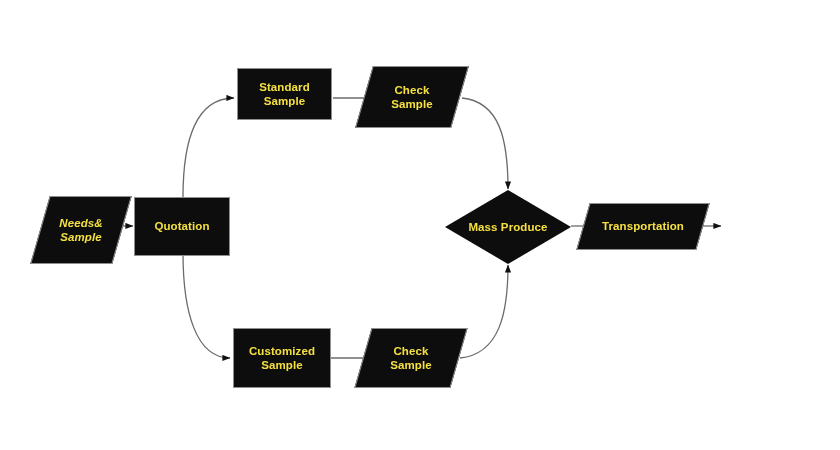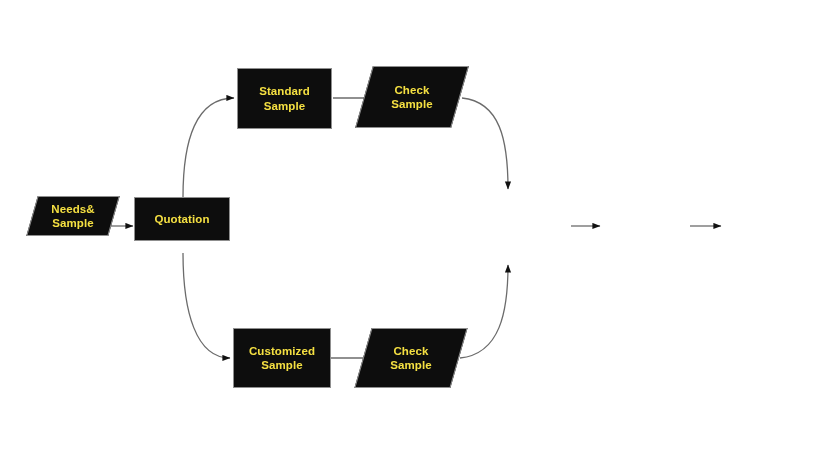--- a/index.html
+++ b/index.html
@@ -93,31 +93,31 @@
       <path d="M571,226 L600,226"></path>
       <path d="M690,226 L721,226"></path>
 
       <path d="M183,197 C183,140 196,98 234,98"></path>
       <path d="M183,253 C183,312 196,358 230,358"></path>
       <path d="M462,98 C500,102 508,140 508,189"></path>
       <path d="M460,358 C500,354 508,312 508,265"></path>
     </g>
   </svg>
 
-  <div class="node shape-para" style="left:32px; top:196px; width:82px; height:40px;">
+  <div class="node shape-para" style="left:40px; top:196px; width:82px; height:68px;font-style:italic;">
     <div class="para-body"></div>
     <div class="label">Needs&amp;
 Sample</div>
   </div>
 
-  <div class="node shape-rect" style="left:134px; top:197px; width:96px; height:44px;">
+  <div class="node shape-rect" style="left:134px; top:197px; width:96px; height:59px;">
     <div class="label">Quotation</div>
   </div>
 
-  <div class="node shape-rect" style="left:237px; top:68px; width:95px; height:61px;">
+  <div class="node shape-rect" style="left:237px; top:68px; width:95px; height:52px;">
     <div class="label">Standard
 Sample</div>
   </div>
 
   <div class="node shape-para" style="left:364px; top:66px; width:96px; height:62px;">
     <div class="para-body"></div>
     <div class="label">Check
 Sample</div>
   </div>
 
@@ -125,16 +125,24 @@
     <div class="label">Customized
 Sample</div>
   </div>
 
   <div class="node shape-para" style="left:363px; top:328px; width:96px; height:60px;">
     <div class="para-body"></div>
     <div class="label">Check
 Sample</div>
   </div>
 
+  <div class="node shape-diamond" style="left:445px; top:190px; width:126px; height:74px;">
+    <div class="dia-body"></div>
+    <div class="label">Mass Produce</div>
+  </div>
 
+  <div class="node shape-para" style="left:583px; top:203px; width:120px; height:47px;">
+    <div class="para-body"></div>
+    <div class="label">Transportation</div>
+  </div>
 
 
 </div>
 
 </body></html>

